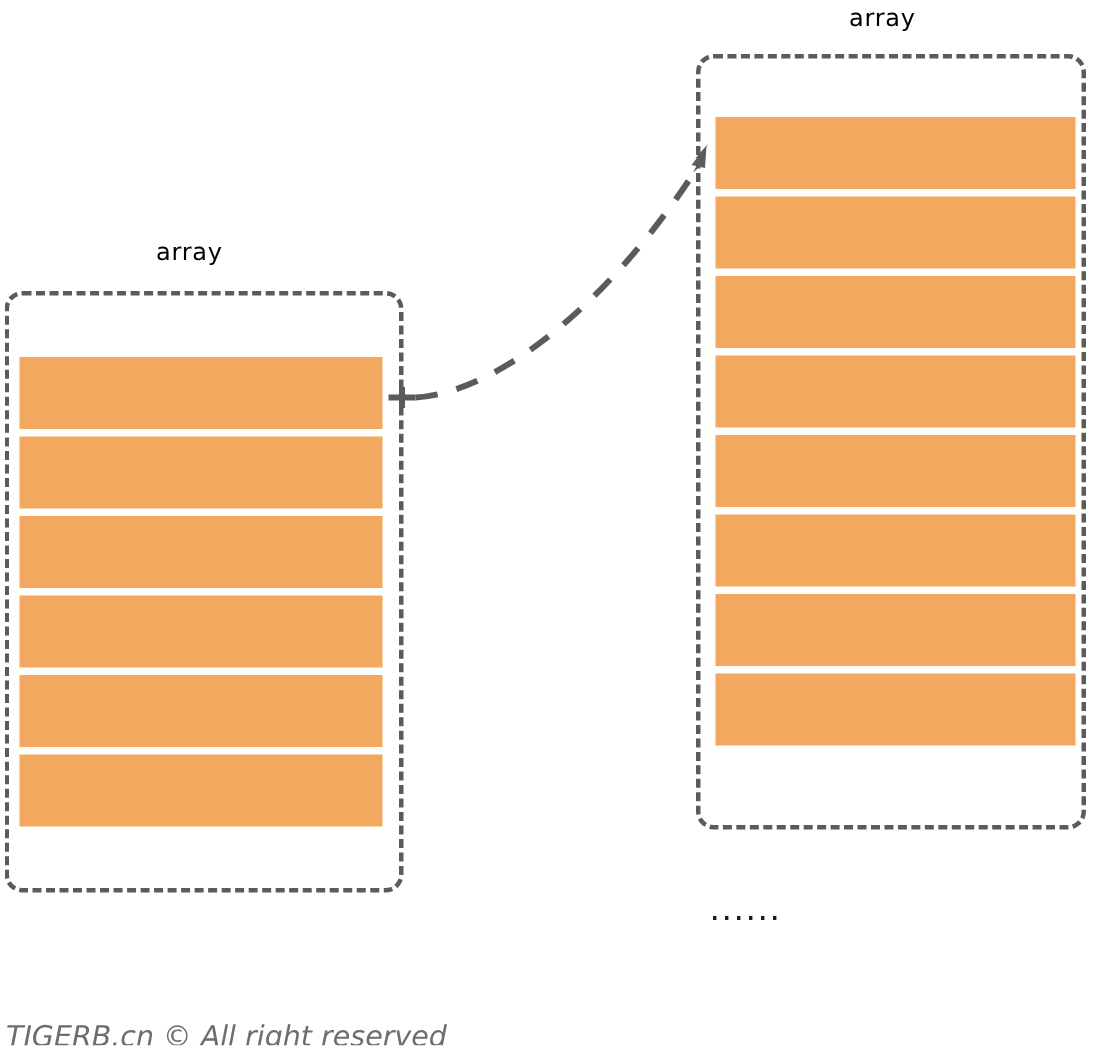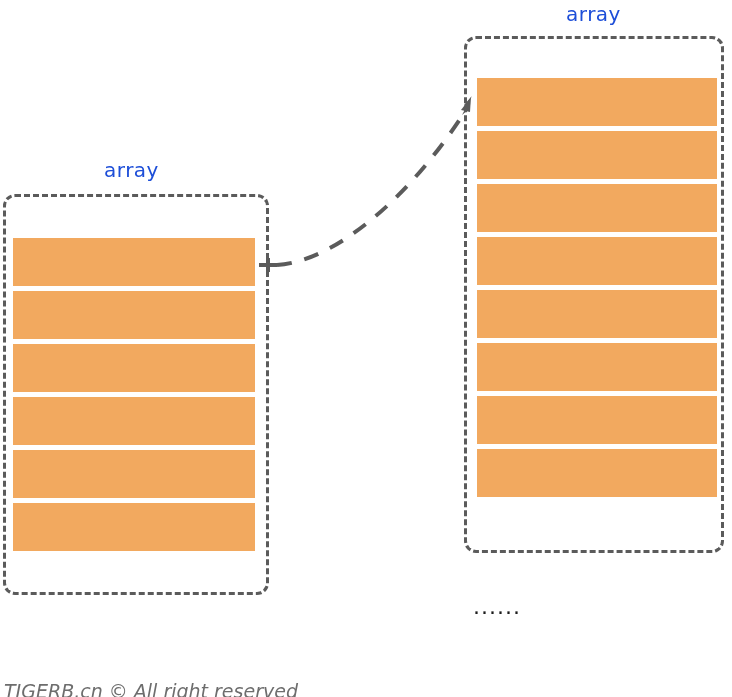--- a/index.html
+++ b/index.html
@@ -60,22 +60,22 @@
     background: #f2a95f;
   }
   .cell:last-child {
     margin-bottom: 0;
   }
 
   
   .array-label {
     position: absolute;
     font-family: "DejaVu Sans", sans-serif;
-    font-size: 20px;
-    color: #1d4ed8;
+    font-size: 16px;
+    color: #000000;
     letter-spacing: 0.5px;
     white-space: nowrap;
   }
   #array-label-left {
     left: 104px;
     top: 158px;
   }
   #array-label-right {
     left: 566px;
     top: 2px;

